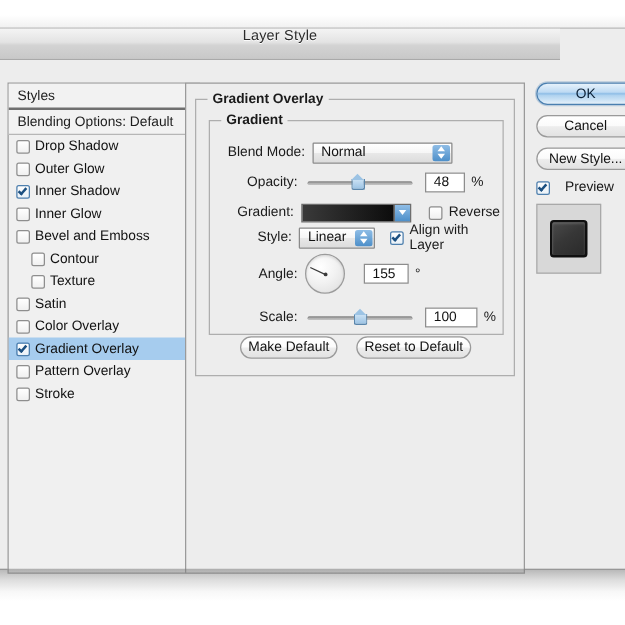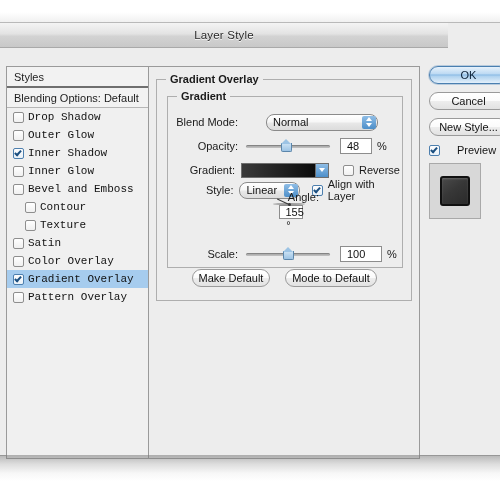--- a/index.html
+++ b/index.html
@@ -13,21 +13,21 @@
   
   #dialog{
     position:absolute;left:0;top:23px;width:500px;height:432px;
     background:#ededed;
     box-shadow:0 0 0 1px #b9b9b9;
   }
   #titlebar{
     position:absolute;left:0;top:0;width:448px;height:24px;
     background:linear-gradient(to bottom,#f4f4f4 0%,#e3e3e3 45%,#d3d3d3 55%,#c8c8c8 100%);
     border-bottom:1px solid #a9a9a9;
-    display:flex;align-items:center;justify-content:center;
+    display:flex;justify-content:center;
   }
   #titlebar .title{
     font-size:11.5px;color:#2b2b2b;letter-spacing:.2px;
     text-shadow:0 1px 0 rgba(255,255,255,.85);
   }
   #dropshadow{
     position:absolute;left:0;top:455px;width:500px;height:26px;
     background:linear-gradient(to bottom,rgba(120,120,120,.55) 0%,rgba(150,150,150,.32) 35%,rgba(190,190,190,.12) 70%,rgba(255,255,255,0) 100%);
   }
   #topfade{
@@ -48,21 +48,21 @@
     box-sizing:border-box;
   }
   .sb-sub{
     height:20px;line-height:20px;padding-left:7px;
     font-size:11px;color:#1d1d1d;
     background:#f2f2f2;border-bottom:1px solid #b6b6b6;
     box-sizing:border-box;
   }
   .sb-row{
     height:18px;display:flex;align-items:center;
-    padding-left:6px;font-size:11px;color:#111;box-sizing:border-box;font-family:Liberation Mono, monospace;
+    padding-left:6px;font-size:11px;color:#111;box-sizing:border-box;
   }
   .sb-row.indent{padding-left:18px;align-items:center;}
   .sb-row.sel{background:#a6ccee;}
   .sb-row .lbl{margin-left:4px;white-space:nowrap;}
 
   
   .cb{
     width:11px;height:11px;flex:0 0 11px;box-sizing:border-box;
     border:1px solid #8e8e8e;border-radius:2px;
     background:linear-gradient(to bottom,#ffffff,#f0f0f0);
@@ -91,21 +91,21 @@
   }
   #grp-overlay{left:7px;top:12px;width:256px;height:222px;}
   #grp-gradient{left:10px;top:16px;width:236px;height:172px;}
 
   .row{position:absolute;display:flex;align-items:center;height:18px;}
   .lab{font-size:11px;color:#1a1a1a;text-align:right;}
 
   
   .popup{
     position:relative;height:17px;box-sizing:border-box;
-    border:1px solid #8a8a8a;border-radius:8px;
+    border:1px solid #8a8a8a;border-radius:1px;
     background:linear-gradient(to bottom,#ffffff 0%,#f6f6f6 48%,#e8e8e8 52%,#dcdcdc 100%);
     font-size:11px;color:#111;display:flex;align-items:center;
     padding-left:6px;
   }
   .popup .arrows{
     position:absolute;right:1px;top:1px;bottom:1px;width:14px;
     border-radius:2px;
     background:linear-gradient(to bottom,#8fbde6,#4d8fc9);
     display:flex;flex-direction:column;align-items:center;justify-content:center;gap:2px;
   }
@@ -185,21 +185,21 @@
   .btn.primary{
     border-color:#4a7fb0;color:#0b2036;
     background:linear-gradient(to bottom,#e7f2fb 0%,#bedaf3 42%,#8ebde6 50%,#afd2ef 58%,#e4f0fa 100%);
     box-shadow:0 0 0 1px rgba(90,140,190,.35);
   }
 
   
   #right{position:absolute;left:429px;top:43px;width:79px;}
   .rbtn{width:79px;margin-bottom:8px;}
   #previewRow{display:flex;align-items:center;margin-top:2px;margin-bottom:7px;}
-  #previewRow .lbl{font-size:11px;color:#141414;margin-left:5px;padding-left:12px;}
+  #previewRow .lbl{font-size:11px;color:#141414;margin-left:0;padding-left:12px;}
   #thumbBox{
     width:52px;height:56px;box-sizing:border-box;
     border:1px solid #a9a9a9;background:#d8d8d8;
     display:flex;align-items:center;justify-content:center;
   }
   #thumbBox .chip{
     width:30px;height:30px;box-sizing:border-box;
     border:2px solid #101010;border-radius:3px;
     background:linear-gradient(145deg,#4a4a4a 0%,#373737 45%,#2a2a2a 100%);
     box-shadow:inset 0 1px 2px rgba(255,255,255,.18);
@@ -259,31 +259,35 @@
         <span class="lbl">Color Overlay</span>
       </div>
       <div class="sb-row sel">
         <span class="cb on"></span>
         <span class="lbl">Gradient Overlay</span>
       </div>
       <div class="sb-row">
         <span class="cb"></span>
         <span class="lbl">Pattern Overlay</span>
       </div>
+      <div class="sb-row">
+        <span class="cb"></span>
+        <span class="lbl">Stroke</span>
+      </div>
     </div>
 
     <div id="main">
 
       <div class="grp" id="grp-overlay">
         <span class="grp-title">Gradient Overlay</span>
 
         <div class="grp" id="grp-gradient">
           <span class="grp-title">Gradient</span>
 
-          <div class="row" style="left:4px;top:16px;width:228px;gap:22px;">
+          <div class="row" style="left:10px;top:16px;width:228px;">
             <span class="lab" style="width:66px;">Blend Mode:</span>
             <div class="popup" style="margin-left:6px;width:112px;">
               <span>Normal</span>
               <span class="arrows">
                   <i class="up"></i>
                   <i class="dn"></i>
                 </span>
             </div>
           </div>
 
@@ -317,48 +321,48 @@
               <span>Linear</span>
               <span class="arrows">
                   <i class="up"></i>
                   <i class="dn"></i>
                 </span>
             </div>
             <span class="cb on" style="margin-left:12px;"></span>
             <span class="unit">Align with Layer</span>
           </div>
 
-          <div class="row" style="left:4px;top:94px;height:32px;width:228px;flex-direction:column;">
+          <div class="row" style="left:4px;top:106px;height:32px;width:228px;">
             <span class="lab" style="width:66px;">Angle:</span>
             <div class="dial" style="margin-left:6px;">
               <div class="needle" id="angleNeedle" style="transform: rotate(-155deg);"></div>
               <div class="hub"></div>
             </div>
-            <div class="num" style="margin-left:9px;width:24px;">
+            <div class="num" style="margin-left:15px;width:36px;">
               <span>155</span>
             </div>
             <span class="unit">°</span>
           </div>
 
           <div class="row" style="left:4px;top:148px;width:228px;">
             <span class="lab" style="width:66px;">Scale:</span>
             <div class="slider" style="margin-left:8px;width:84px;">
               <div class="track"></div>
               <div class="thumb" id="scaleThumb" style="left: 50%;"></div>
             </div>
             <div class="num" style="margin-left:10px;width:42px;">
               <span>100</span>
             </div>
             <span class="unit">%</span>
           </div>
         </div>
       </div>
 
       <div class="btn" style="position:absolute;left:43px;top:202px;width:78px;">Make Default</div>
-      <div class="btn" style="position:absolute;left:136px;top:202px;width:92px;">Mode to Default</div>
+      <div class="btn" style="position:absolute;left:136px;top:202px;width:92px;">Reset to Default</div>
     </div>
 
     <div id="right">
       <div class="btn primary rbtn">OK</div>
       <div class="btn rbtn">Cancel</div>
       <div class="btn rbtn">New Style...</div>
 
       <div id="previewRow">
         <span class="cb on"></span>
         <span class="lbl">Preview</span>

